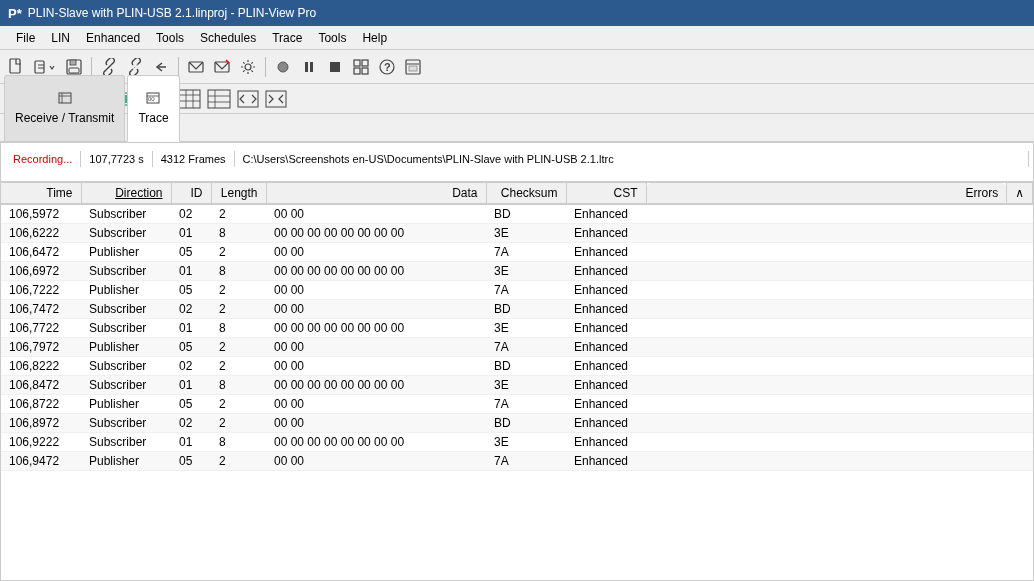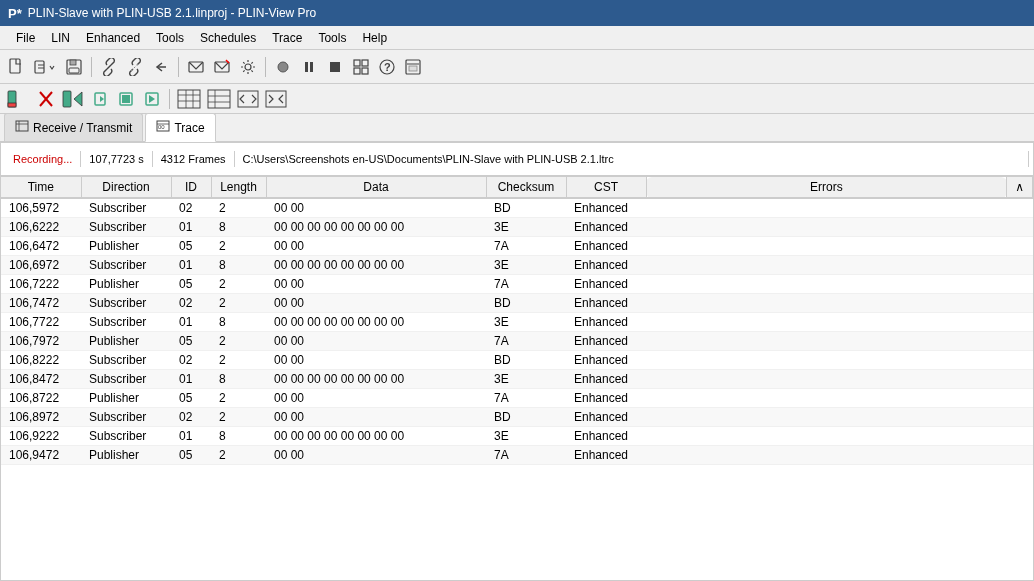--- a/index.html
+++ b/index.html
@@ -78,45 +78,46 @@
     
     #tab-bar {
       background: #f0f0f0;
       border-bottom: 1px solid #ccc;
       display: flex;
       align-items: flex-end;
       padding: 0 4px;
       height: 28px;
     }
     .tab {
-      padding: 6px 10px;
+      padding: 16px 10px;
       border: 1px solid #ccc;
       border-bottom: none;
       background: #e0e0e0;
       cursor: pointer;
       font-size: 12px;
       display: flex;
       align-items: center;
       gap: 4px;
       margin-right: 2px;
       border-radius: 3px 3px 0 0;
+      flex-direction: column;
     }
     .tab.active {
       background: #fff;
       border-bottom: 1px solid #fff;
       margin-bottom: -1px;
     }
     
     #status-bar {
       background: #fff;
       border: 1px solid #ccc;
       display: flex;
-      align-items: center;
-      height: 26px;
-      padding: 16px 4px;
+      align-items: flex-start;
+      height: 40px;
+      padding: 8px 4px;
       gap: 0;
     }
     .status-cell {
       padding: 2px 8px;
       border-right: 1px solid #ccc;
       font-size: 11px;
       color: #cc0000;
       white-space: nowrap;
     }
     .status-cell.black { color: #000; }
@@ -131,21 +132,21 @@
     #data-table {
       width: 100%;
       border-collapse: collapse;
       font-size: 12px;
     }
     #data-table thead tr {
       background: #f0f0f0;
       border-bottom: 2px solid #ccc;
     }
     #data-table th {
-      text-align: center;
+      text-align: right;
       padding: 3px 8px;
       border-right: 1px solid #ccc;
       font-weight: normal;
       color: #000;
       white-space: nowrap;
     }
     #data-table td {
       padding: 2px 8px;
       border-bottom: 1px solid #f0f0f0;
       white-space: nowrap;
@@ -387,21 +388,21 @@
     <span class="status-cell black">107,7723 s</span>
     <span class="status-cell black">4312 Frames</span>
     <span class="status-cell path">C:\Users\Screenshots en-US\Documents\PLIN-Slave with PLIN-USB 2.1.ltrc</span>
   </div>
 
   <div id="table-container">
     <table id="data-table">
       <thead>
         <tr>
           <th style="width:80px;">Time</th>
-          <th style="width:90px;">Direction</th>
+          <th style="width:90px;text-decoration:underline;">Direction</th>
           <th style="width:40px;">ID</th>
           <th style="width:55px;">Length</th>
           <th style="width:220px;">Data</th>
           <th style="width:80px;">Checksum</th>
           <th style="width:80px;">CST</th>
           <th style="flex:1;border-radius:6px;">Errors</th>
           <th style="width:16px; text-align:center;">∧</th>
         </tr>
       </thead>
       <tbody id="table-body">

